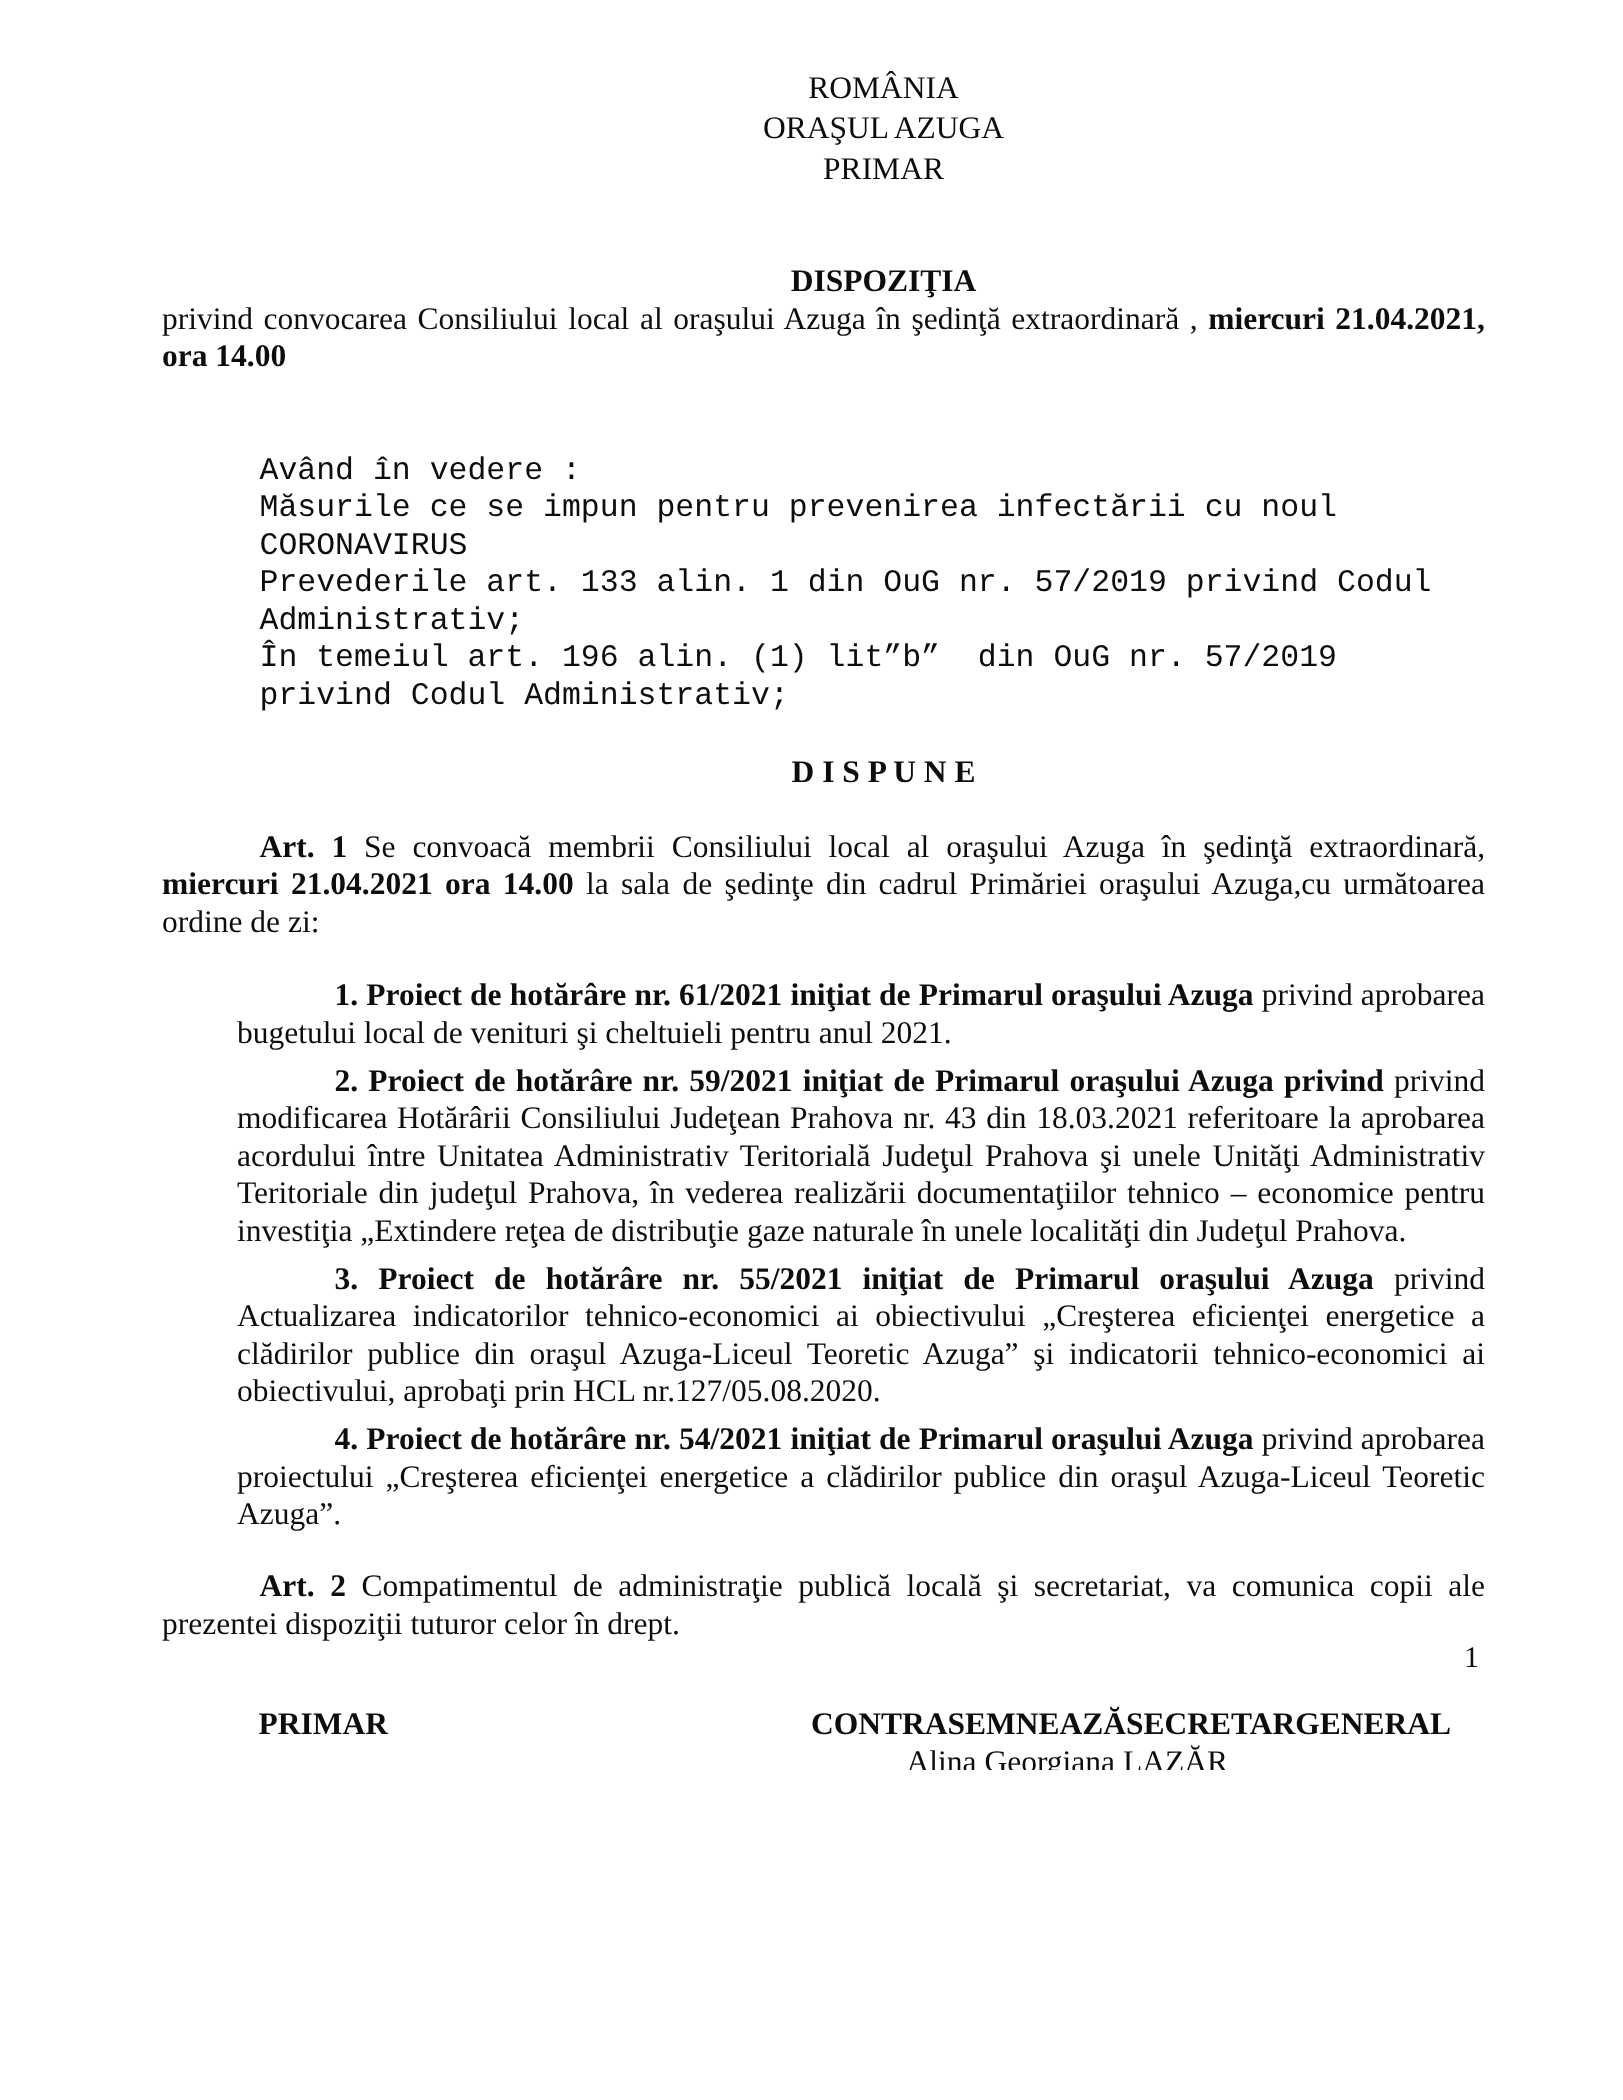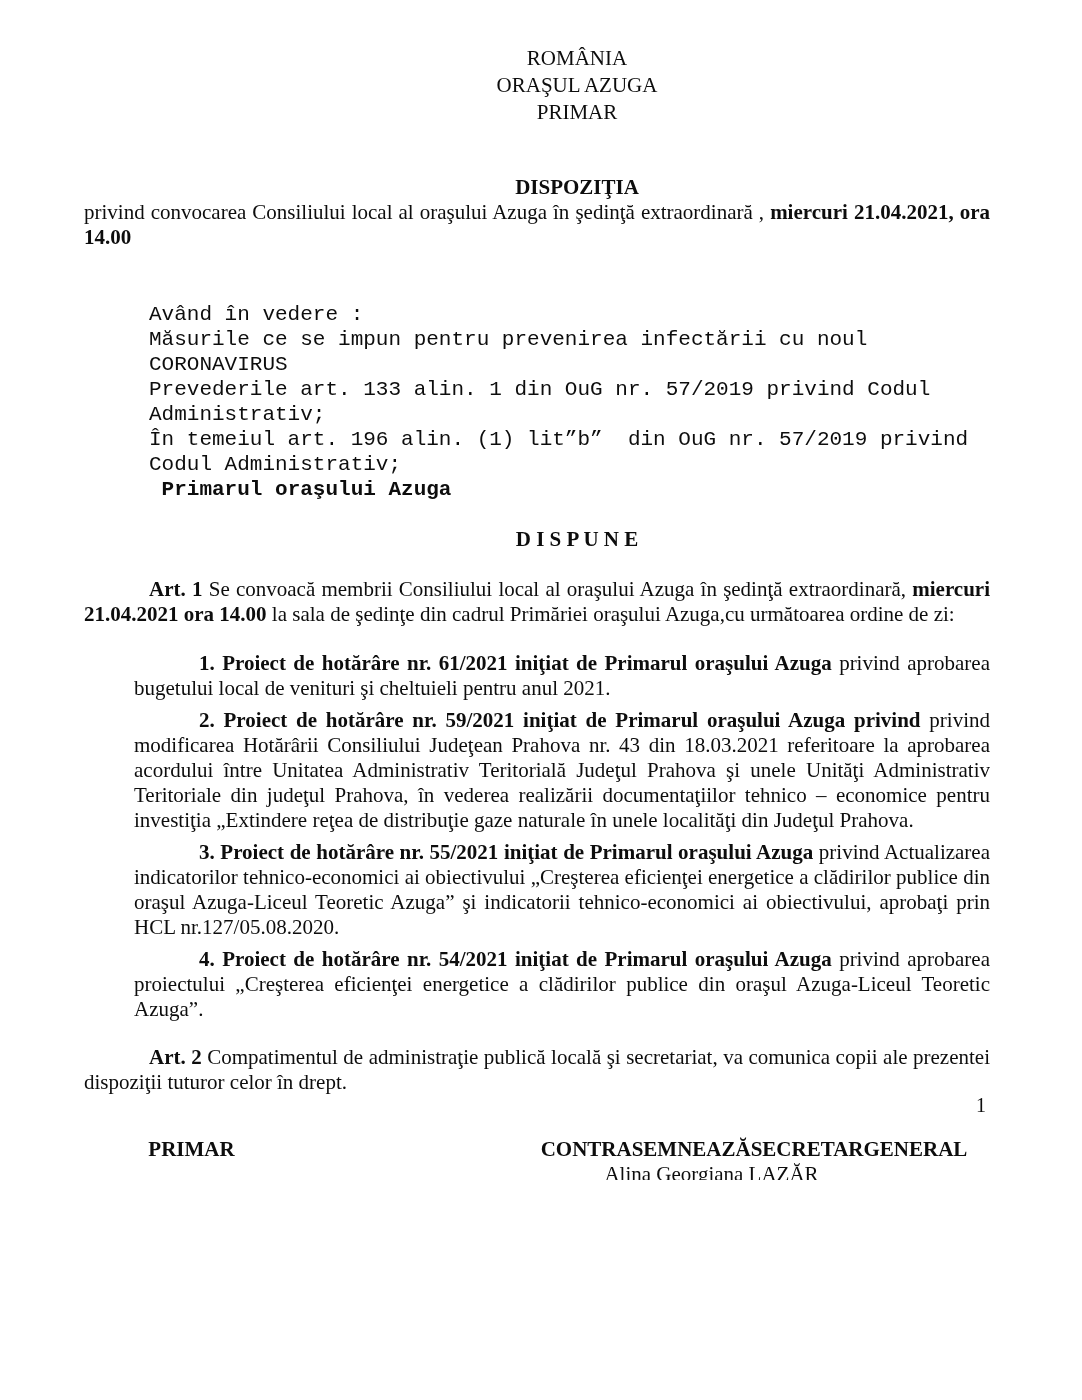--- a/index.html
+++ b/index.html
@@ -6,21 +6,21 @@
   .page {
     position: relative;
     width: 1082px;
     height: 1180px;
     background: #ffffff;
     color: #0d0d0d;
     font-family: "Liberation Serif", "DejaVu Serif", serif;
     font-size: 21px;
     line-height: 25px;
     box-sizing: border-box;
-    padding: 45px 92px 0 84px;
+    padding: 45px 92px 0 108px;
     overflow: hidden;
   }
   .b { font-weight: bold; }
   .centered { text-align: center; padding-left: 80px; }
   .header-block { line-height: 27px; }
   .doc-title { margin-top: 49px; font-weight: bold; }
   .p-justify { text-align: justify; }
   .having { margin-left: 65px; margin-top: 52px; }
   .having div { white-space: pre-wrap; font-family: Liberation Mono, monospace; }
   .dispune { margin-top: 25px; font-weight: bold; }
@@ -52,21 +52,20 @@
 
   <div class="doc-title centered">DISPOZIŢIA</div>
 
   <div class="p-justify"><span>privind convocarea Consiliului local al oraşului Azuga în şedinţă extraordinară , </span><span class="b">miercuri 21.04.2021, ora 14.00</span></div>
 
   <div class="having">
     <div>Având în vedere :</div>
     <div>Măsurile ce se impun pentru prevenirea infectării cu noul CORONAVIRUS</div>
     <div>Prevederile art. 133 alin. 1 din OuG nr. 57/2019 privind Codul Administrativ;</div>
     <div>În temeiul art. 196 alin. (1) lit”b”  din OuG nr. 57/2019 privind Codul Administrativ;</div>
-    <div class="b"> Primarul oraşului Azuga</div>
   </div>
 
   <div class="dispune centered">D I S P U N E</div>
 
   <div class="art p-justify"><span class="b">Art. 1</span><span> Se convoacă membrii Consiliului local al oraşului Azuga  în şedinţă extraordinară, </span><span class="b">miercuri 21.04.2021 ora 14.00</span><span> la sala de şedinţe din cadrul Primăriei oraşului Azuga,cu următoarea ordine de zi:</span></div>
 
   <div class="item p-justify mt-item1"><span class="b">1. Proiect de hotărâre nr. 61/2021 iniţiat de Primarul oraşului Azuga</span><span> privind aprobarea bugetului local de venituri şi cheltuieli pentru anul 2021.</span></div>
 
   <div class="item p-justify mt-item"><span class="b">2. Proiect de hotărâre nr. 59/2021 iniţiat de Primarul oraşului Azuga privind</span><span> privind modificarea Hotărârii Consiliului Judeţean Prahova nr. 43 din 18.03.2021 referitoare la aprobarea acordului între Unitatea Administrativ Teritorială Judeţul Prahova şi unele Unităţi Administrativ Teritoriale din judeţul Prahova, în vederea realizării documentaţiilor tehnico – economice pentru investiţia „Extindere reţea de distribuţie gaze naturale în unele localităţi din Judeţul Prahova.</span></div>
 

